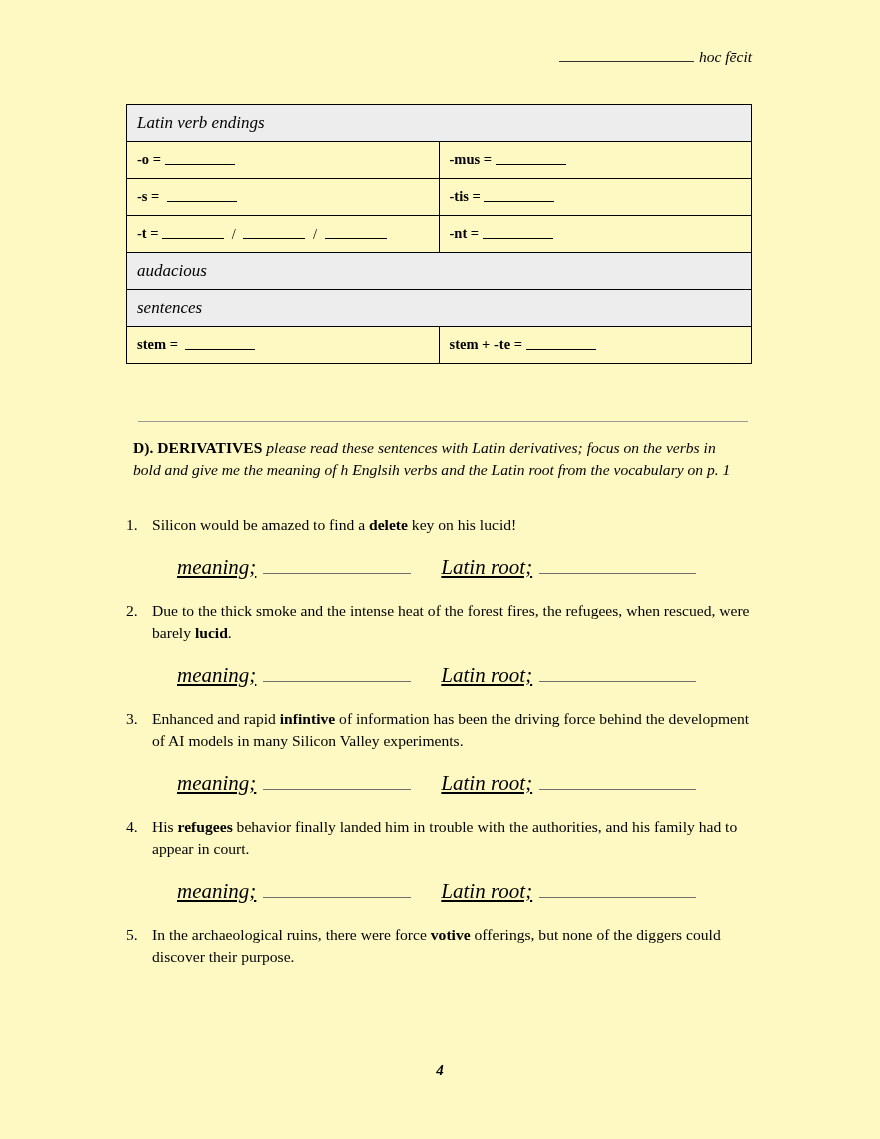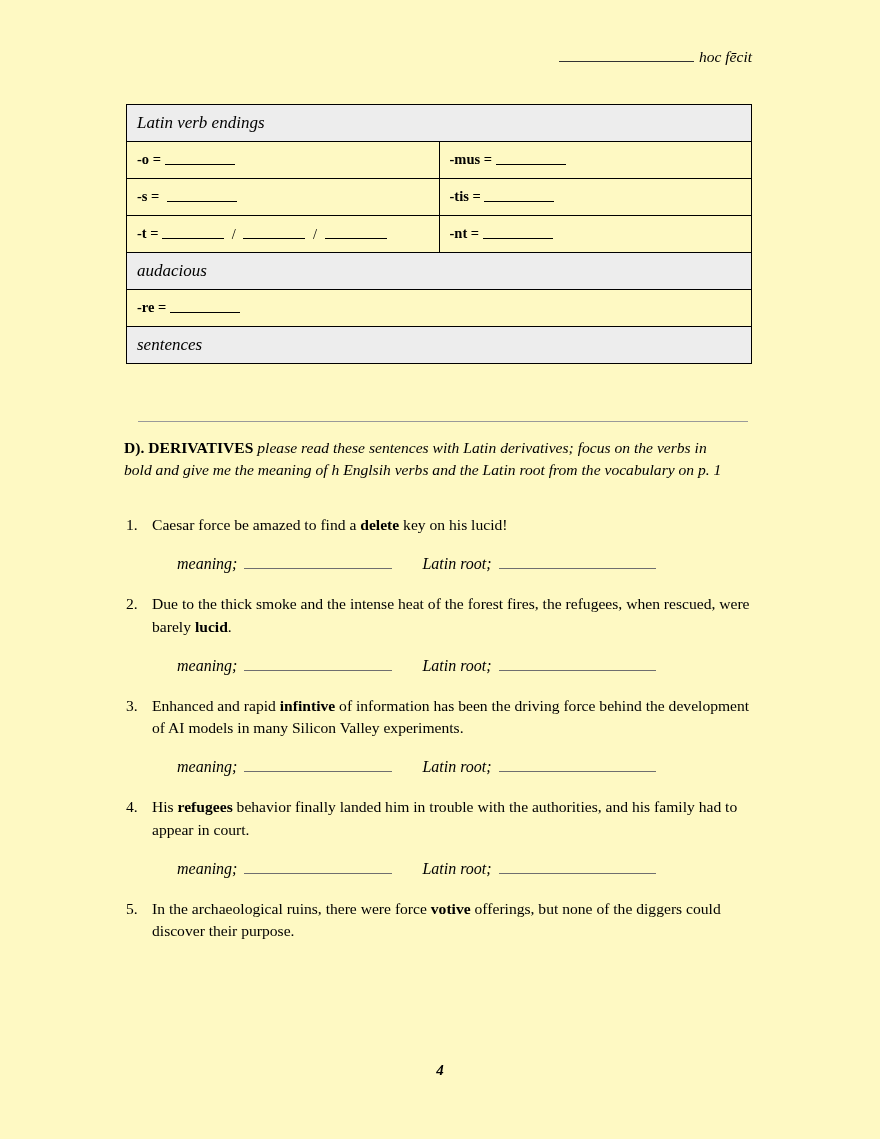--- a/index.html
+++ b/index.html
@@ -92,21 +92,21 @@
     left: 138px;
     top: 421px;
     width: 610px;
     height: 0;
     border-top: 1.2px solid #9a9a9a;
   }
 
   
   .instructions {
     position: absolute;
-    left: 124px;
+    left: 133px;
     top: 437px;
     width: 604px;
     font-size: 15.6px;
     line-height: 1.38;
     font-style: italic;
     text-align: left;
   }
   .instructions .lead {
     font-style: normal;
     font-weight: bold;
@@ -141,21 +141,22 @@
   }
   .item-text b { font-weight: bold; }
 
   .answer-line {
     display: flex;
     align-items: baseline;
     margin-top: 17px;
     margin-bottom: 20px;
     padding-left: 51px;
     font-style: italic;
-    font-size: 16px;
+    font-size: 21px;
+    text-decoration: underline;
   }
   .answer-label { white-space: nowrap; }
   .answer-blank {
     display: inline-block;
     height: 0.9em;
     border-bottom: 1.1px solid #6f6f6f;
     margin-left: 7px;
   }
   .blank-meaning { width: 148px; }
   .blank-root    { width: 157px; }
@@ -248,52 +249,59 @@
           </div>
         </td>
       </tr>
 
       <tr class="section-row">
         <td colspan="2">
           <div class="cell-inner">audacious</div>
         </td>
       </tr>
 
-      <tr>
-        <td colspan="2">
-          <div class="cell-inner">
-            <span class="ending">-re</span>
-            <span class="ending">=</span>
-            <span class="blank b-md"></span>
-          </div>
-        </td>
-      </tr>
 
       <tr class="section-row">
         <td colspan="2">
           <div class="cell-inner">sentences</div>
         </td>
       </tr>
 
+      <tr>
+        <td>
+          <div class="cell-inner">
+            <span class="ending">stem</span>
+            <span class="ending">=</span>
+            &nbsp;<span class="blank b-md"></span>
+          </div>
+        </td>
+        <td>
+          <div class="cell-inner">
+            <span class="ending">stem + -te</span>
+            <span class="ending">=</span>
+            <span class="blank b-md"></span>
+          </div>
+        </td>
+      </tr>
     </tbody>
   </table>
 
   <div class="divider"></div>
 
   <div class="instructions">
     <span class="lead">D). DERIVATIVES</span>
     <span>please read these sentences with Latin derivatives; focus on the verbs in bold and give me the meaning of h Englsih verbs and the Latin root from the vocabulary on p. 1</span>
   </div>
 
   <div class="items">
 
     <div class="item">
       <div class="item-line">
         <div class="item-num">1.</div>
-        <div class="item-text"><span>Caesar force be amazed to find a </span><b>delete</b><span> key on his lucid!</span></div>
+        <div class="item-text"><span>Silicon would be amazed to find a </span><b>delete</b><span> key on his lucid!</span></div>
       </div>
       <div class="answer-line">
         <span class="answer-label">meaning;</span>
         <span class="answer-blank blank-meaning"></span>
         <span class="answer-gap"></span>
         <span class="answer-label">Latin root;</span>
         <span class="answer-blank blank-root"></span>
       </div>
     </div>
 

